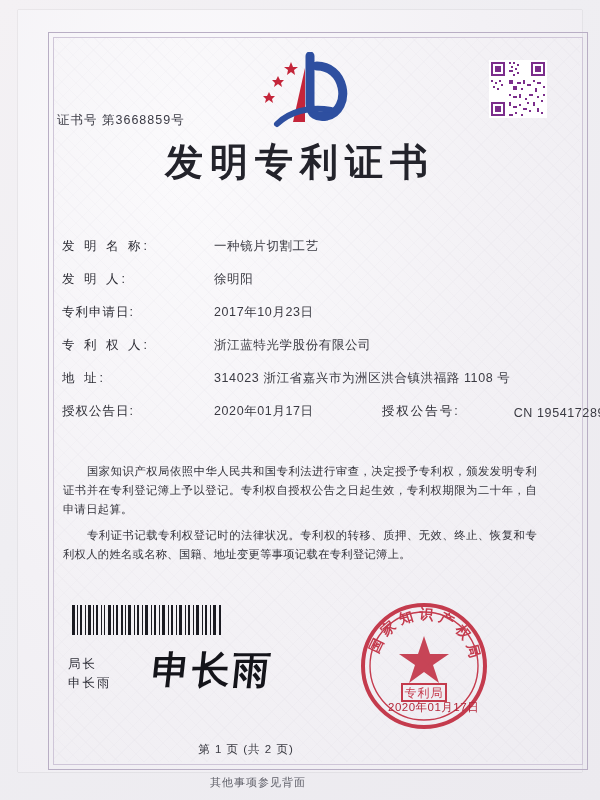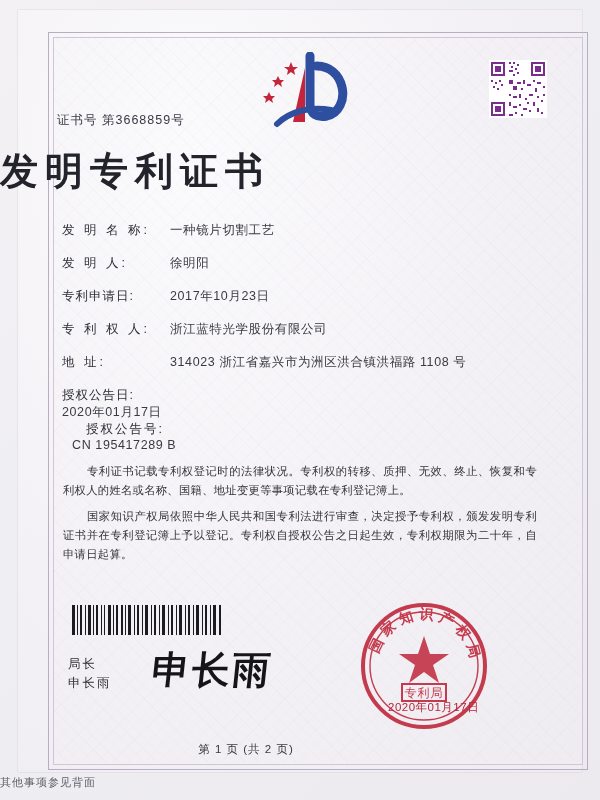--- a/index.html
+++ b/index.html
@@ -90,57 +90,58 @@
     color: #3a3a44;
     letter-spacing: 1px;
     white-space: nowrap;
     margin-top: 40px;
   }
 
   
   .doc-title {
     position: absolute;
     left: 0;
-    top: 146px;
+    top: 137px;
     width: 600px;
-    text-align: left;
+    text-align: center;
     font-family: "DejaVu Serif", serif;
     font-size: 38px;
     font-weight: bold;
     letter-spacing: 7px;
     color: #23232b;
   }
 
   
   .fields {
     position: absolute;
     left: 62px;
     top: 222px;
     width: 478px;
   }
   .row {
     display: flex;
-    align-items: flex-start;
+    align-items: flex-end;
     height: 33px;
     font-size: 12.5px;
     color: #35353d;
     white-space: nowrap;
+    gap: 44px;
   }
   .row .lbl {
     width: 108px;
     letter-spacing: 3px;
     color: #2e2e36;
     flex: 0 0 auto;
   }
   .row .lbl.tight { letter-spacing: 1px; }
   .row .val {
     letter-spacing: 0.6px;
     color: #3a3a42;
   }
-  .row.dual { justify-content: flex-start; flex-direction: column; }
+  .row.dual { justify-content: flex-start; }
   .row .lbl2 {
     margin-left: 24px;
     letter-spacing: 2px;
     color: #2e2e36;
   }
 
   
   .paras {
     position: absolute;
     left: 63px;
@@ -214,21 +215,21 @@
     text-align: center;
     font-size: 11.5px;
     color: #3a3a42;
     letter-spacing: 1px;
   }
   .back-note {
     position: absolute;
     left: 0;
     top: 775px;
     width: 516px;
-    text-align: left;
+    text-align: center;
     font-size: 11px;
     color: #5d5d66;
     letter-spacing: 1px;
   }
 </style>
 </head>
 <body>
 
 <div id="page">
 
@@ -349,22 +350,22 @@
     </div>
     <div class="row dual">
       <span class="lbl tight">授权公告日:</span>
       <span class="val">2020年01月17日</span>
       <span class="lbl2">授权公告号:</span>
       <span class="val" style="margin-left:10px;">CN 195417289 B</span>
     </div>
   </div>
 
   <div class="paras">
+    <p>国家知识产权局依照中华人民共和国专利法进行审查，决定授予专利权，颁发发明专利证书并在专利登记簿上予以登记。专利权自授权公告之日起生效，专利权期限为二十年，自申请日起算。</p>
     <p>专利证书记载专利权登记时的法律状况。专利权的转移、质押、无效、终止、恢复和专利权人的姓名或名称、国籍、地址变更等事项记载在专利登记簿上。</p>
-    <p>国家知识产权局依照中华人民共和国专利法进行审查，决定授予专利权，颁发发明专利证书并在专利登记簿上予以登记。专利权自授权公告之日起生效，专利权期限为二十年，自申请日起算。</p>
   </div>
 
   <div class="barcode">
     <svg width="150" height="30" viewBox="0 0 150 30" shape-rendering="crispEdges">
       <rect width="150" height="30" fill="transparent"></rect>
       <g fill="#1b1b22">
         <rect x="0" y="0" width="3" height="30"></rect>
         <rect x="5" y="0" width="1" height="30"></rect>
         <rect x="8" y="0" width="2" height="30"></rect>
         <rect x="13" y="0" width="1" height="30"></rect>

